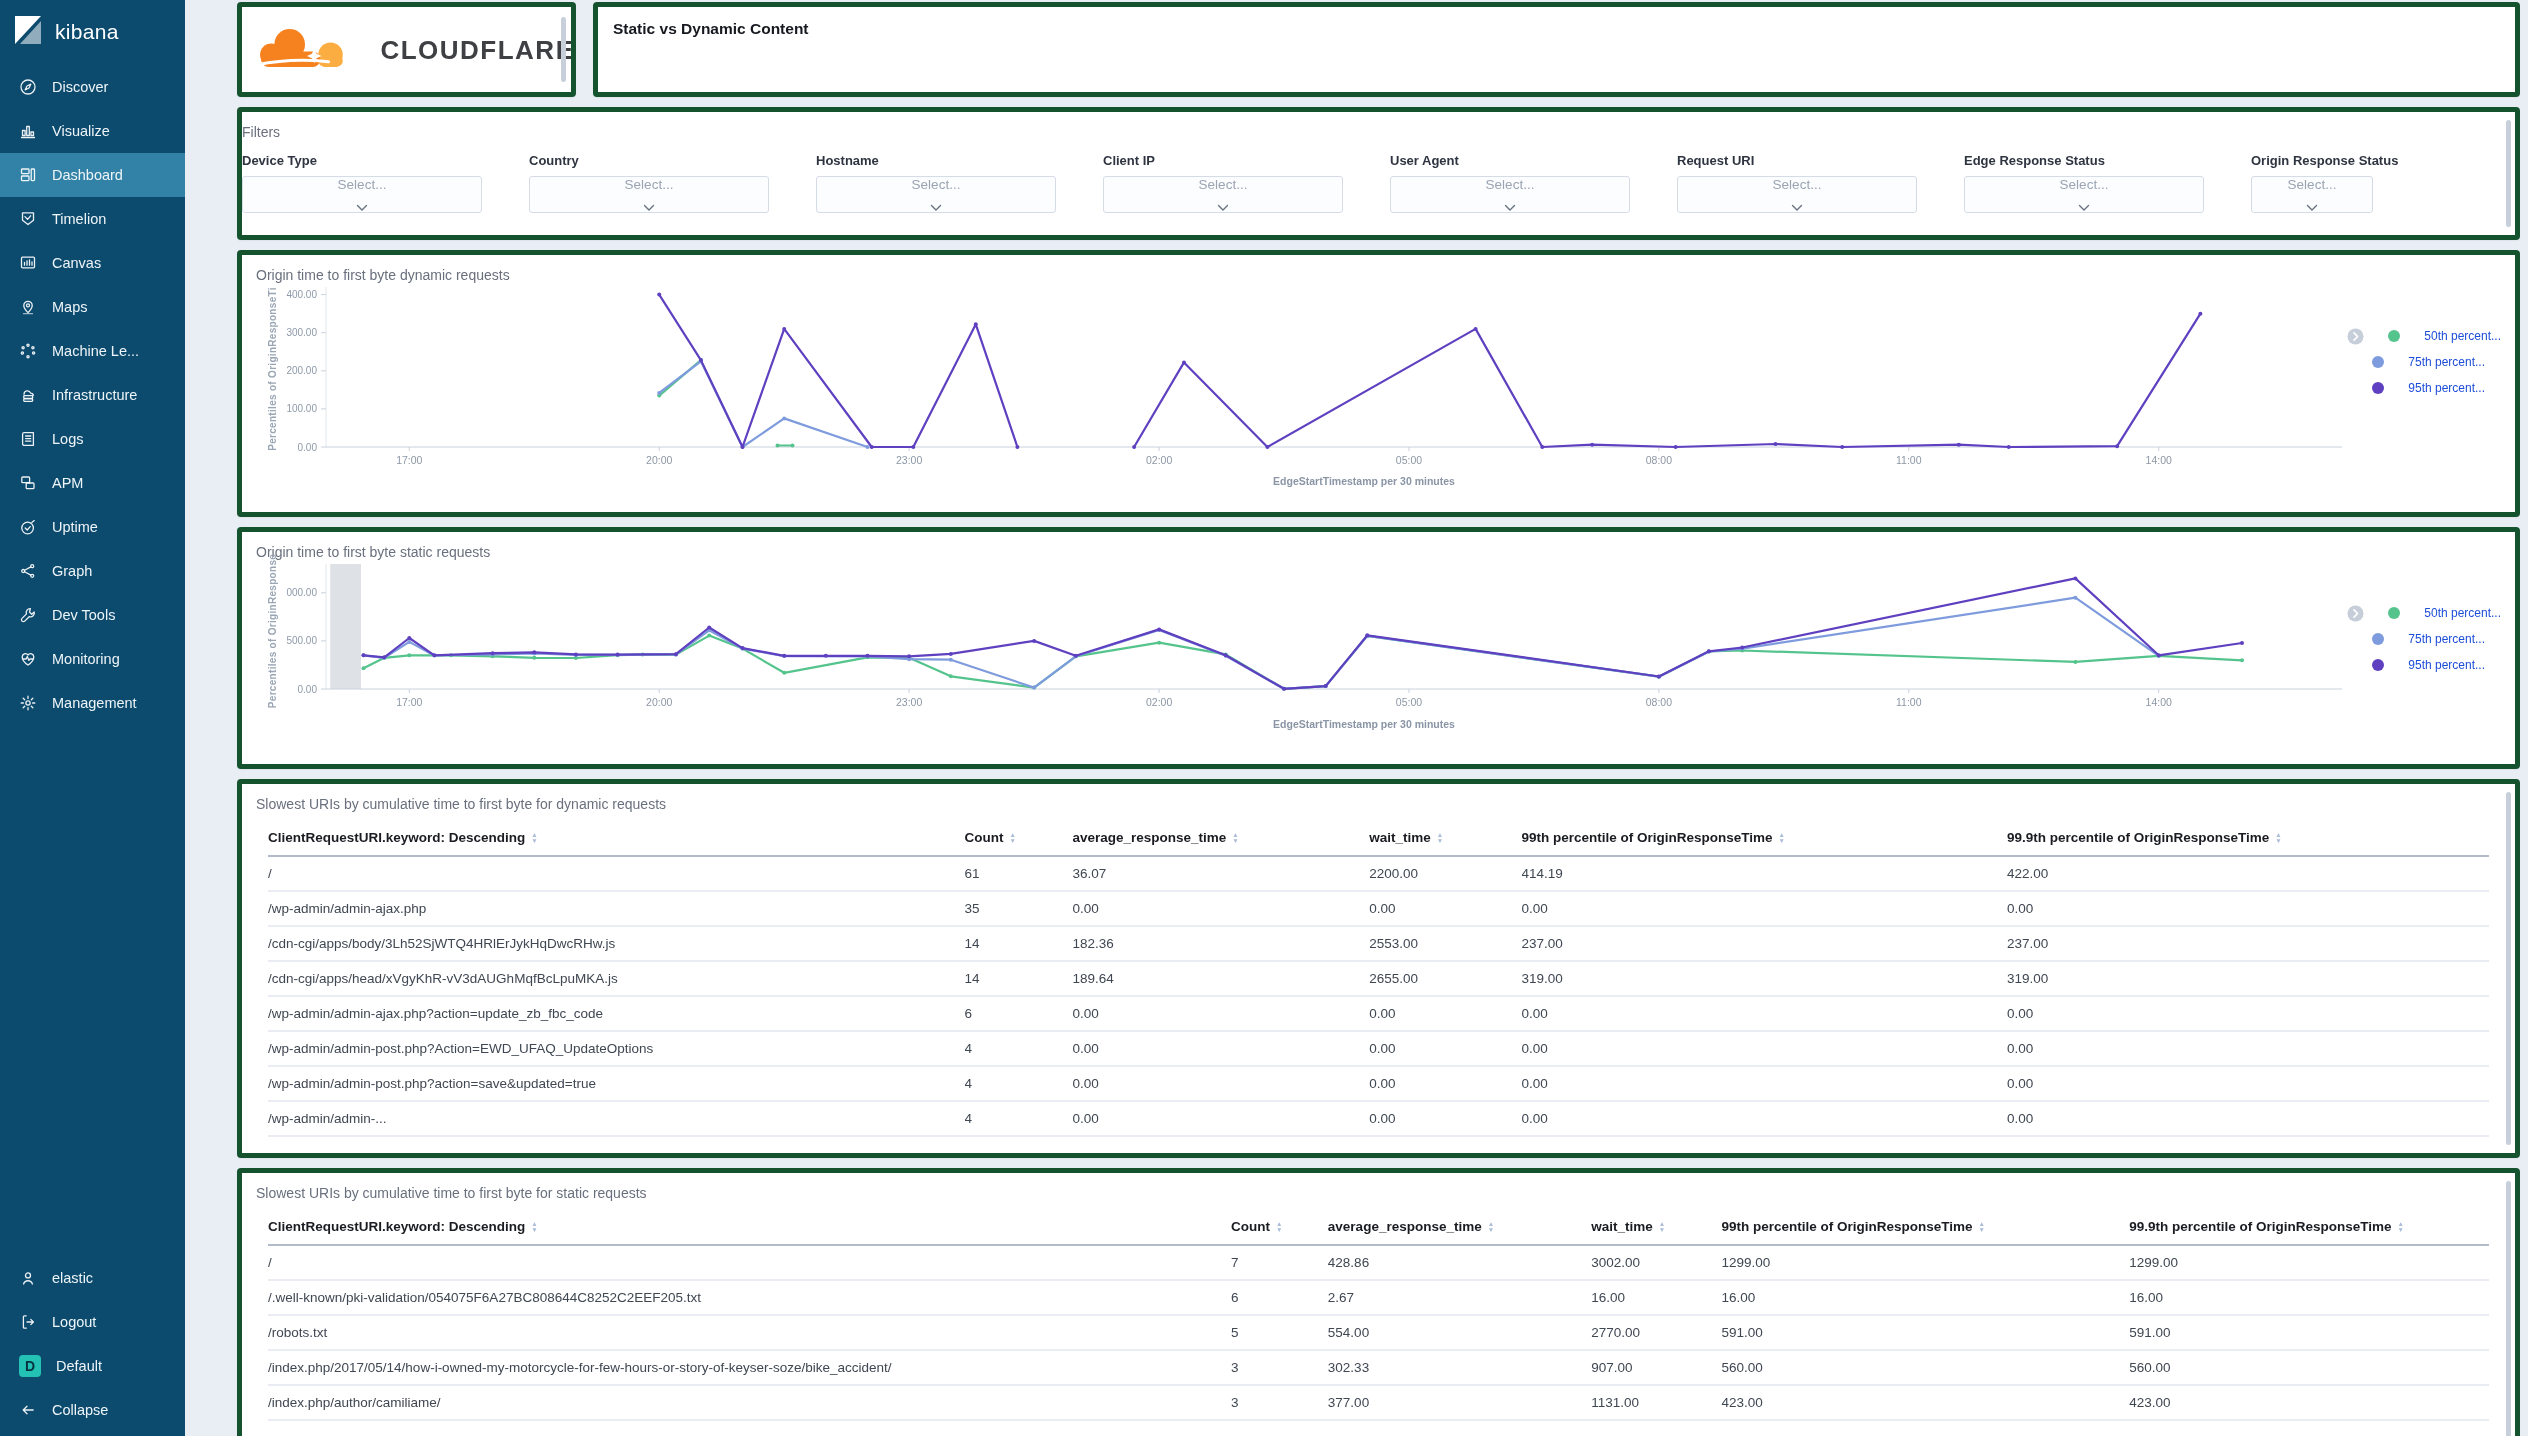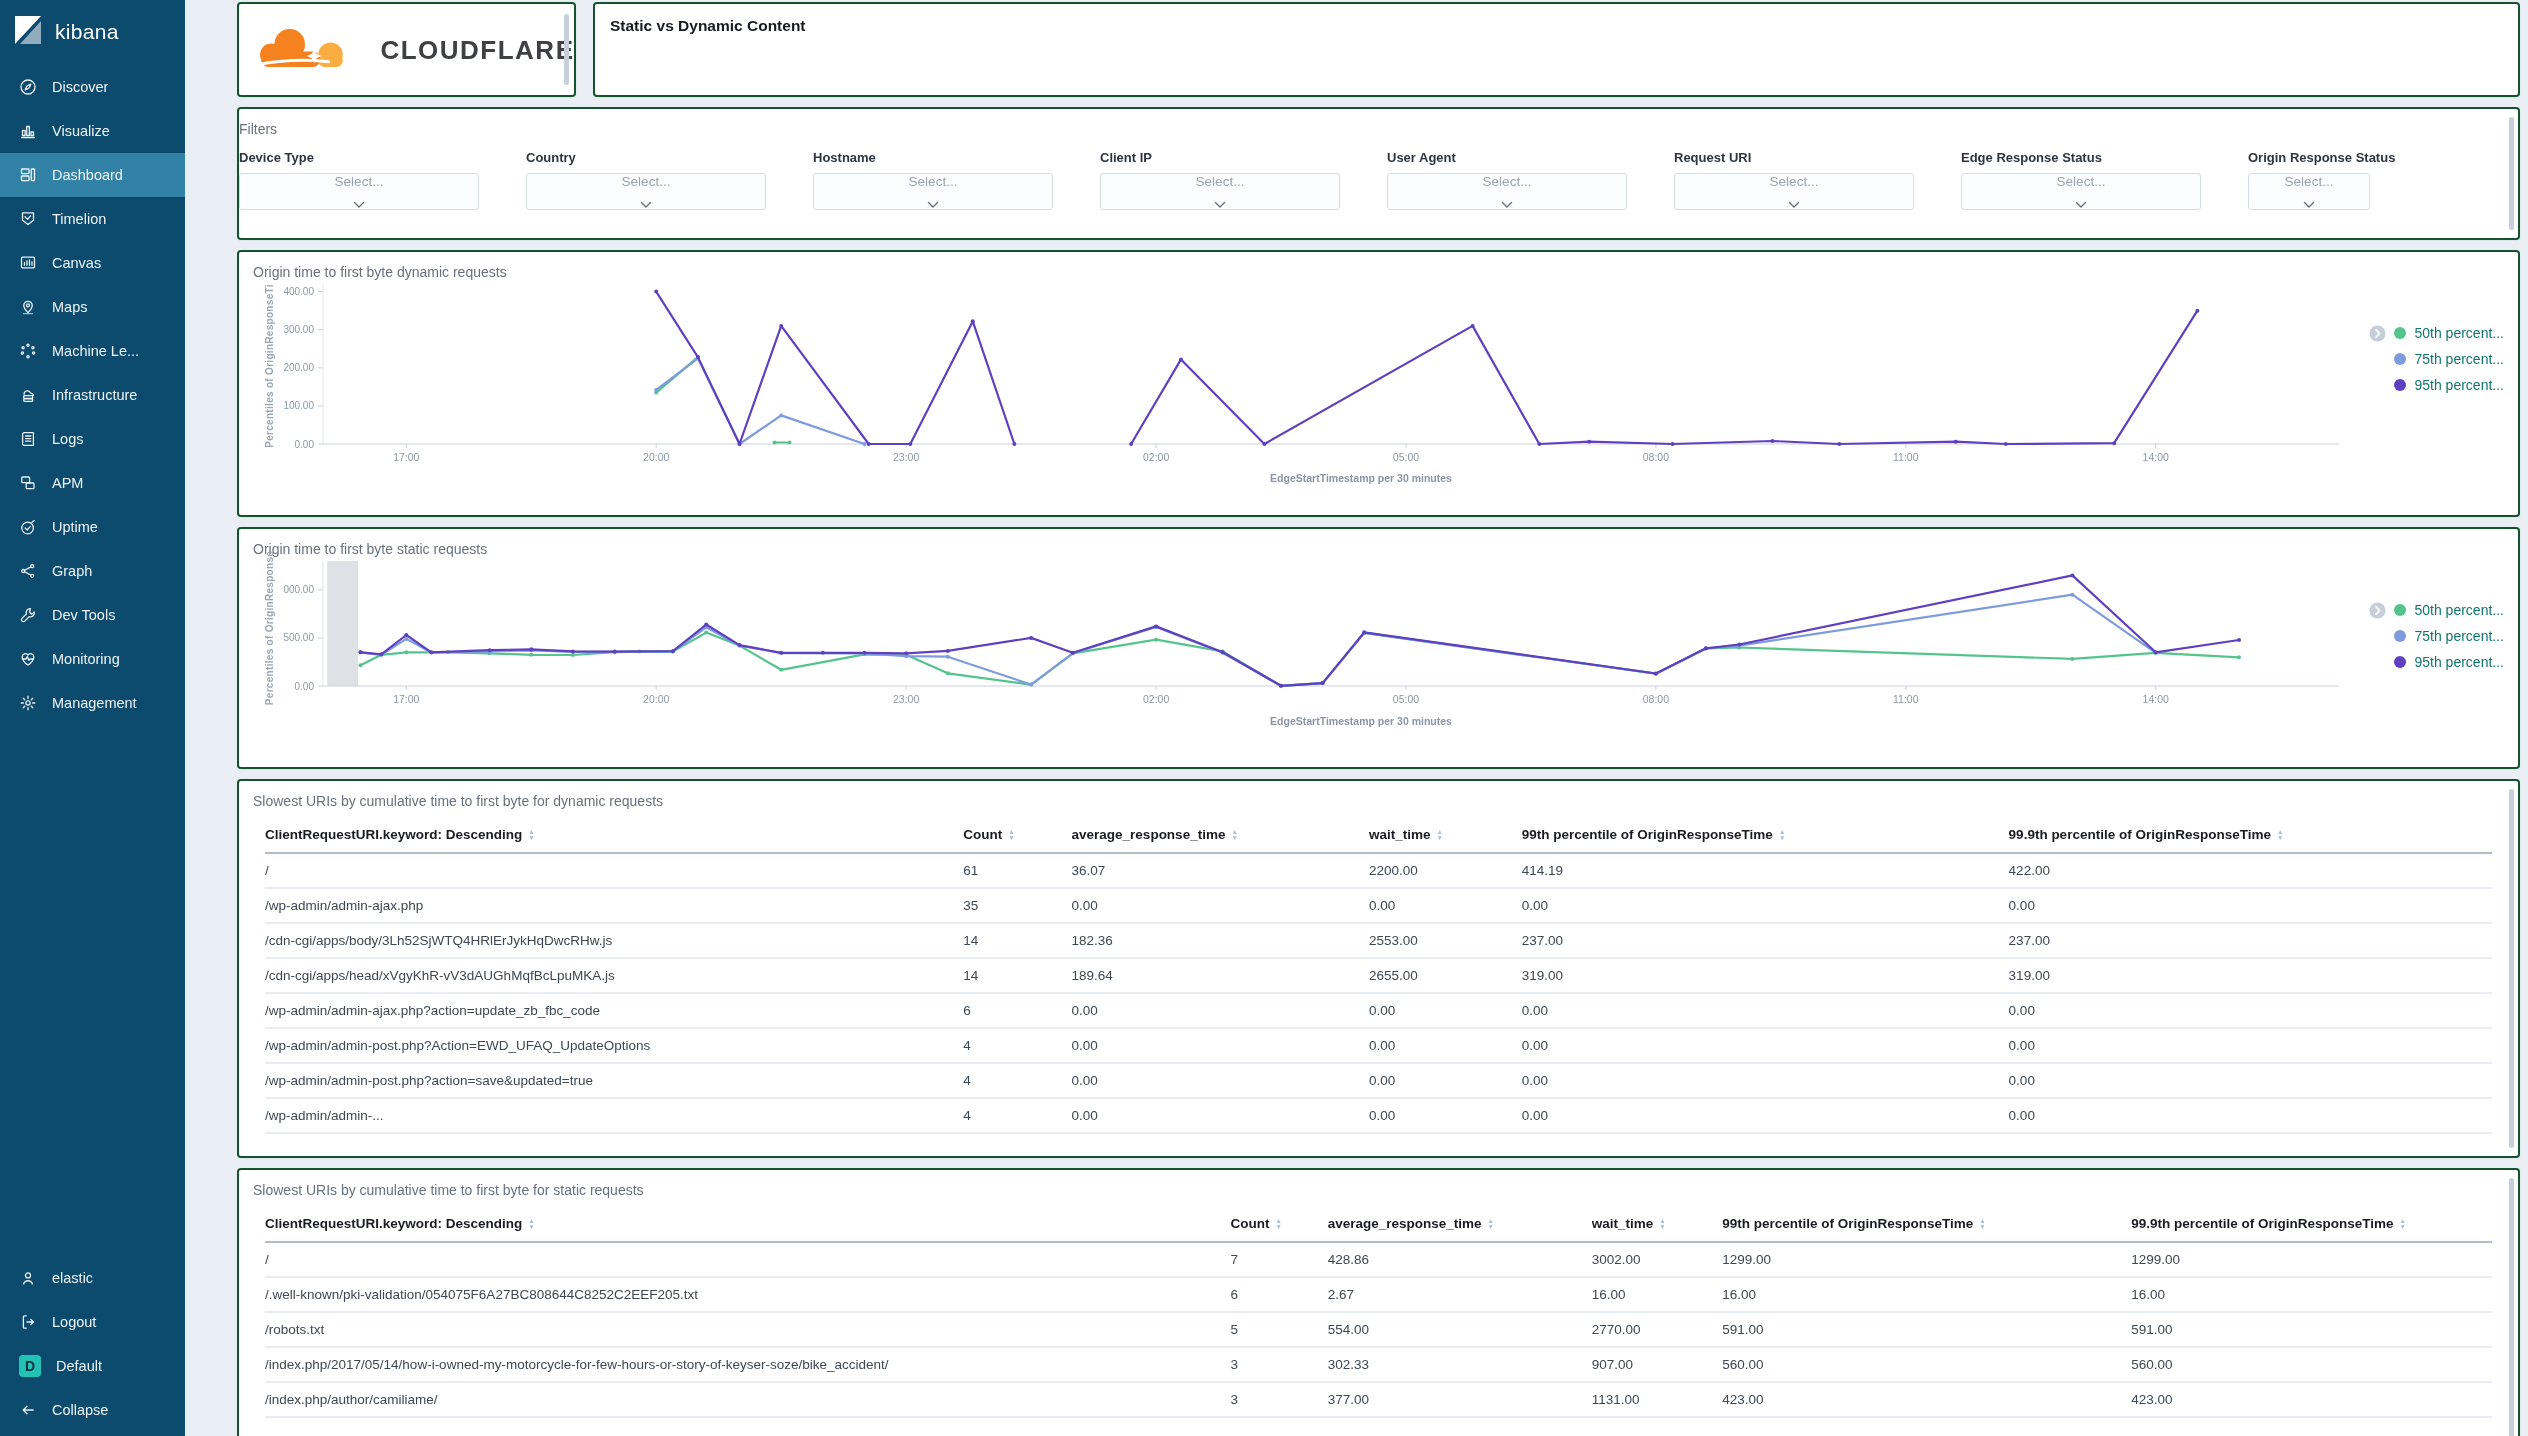--- a/index.html
+++ b/index.html
@@ -15,21 +15,21 @@
   .nav-item{display:flex;align-items:center;gap:15px;height:44px;padding-left:19px;
             font-size:14.5px;color:#EEF5F8;cursor:pointer;white-space:nowrap;overflow:hidden;}
   .nav-item.selected{background:#3182A6;}
   .nav-item .nicon{display:inline-flex;width:18px;height:18px;flex:0 0 18px;}
   .nav-footer{margin-top:auto;padding-bottom:4px;}
   .space-badge{display:inline-flex;width:22px;height:22px;border-radius:4px;align-items:center;
                justify-content:center;font-size:14px;font-weight:700;color:#05343F;}
 
   
   .main{flex:1;padding:2px 8px 0 52px;display:flex;flex-direction:column;overflow:hidden;}
-  .panel{background:#fff;border:2px solid #14532d;border-radius:4px;
+  .panel{background:#fff;border:5px solid #14532d;border-radius:4px;
          box-shadow:0 1px 2px rgba(60,70,90,.06);position:relative;box-sizing:border-box;}
   .vscroll{position:absolute;right:4px;width:5px;background:#C7CFDA;border-radius:3px;top:8px;bottom:8px;}
 
   .top-row{display:flex;gap:17px;height:95px;margin-bottom:10px;flex:0 0 auto;}
   .logo-panel{flex:0 0 339px;width:339px;display:flex;flex-direction:row;
               align-items:center;justify-content:center;overflow:hidden;}
   .cf-word{font-size:26px;font-weight:800;color:#3F4043;letter-spacing:1.5px;line-height:1;margin-top:1px;}
   .cf-word .reg{font-size:9px;vertical-align:top;font-weight:700;}
   .title-panel{flex:1;}
   .dash-title{margin:0;padding:13px 0 0 15px;font-size:15.5px;font-weight:700;color:#16191F;}
@@ -46,21 +46,21 @@
 
   .chart-panel{margin-bottom:10px;padding:12px 14px 0;flex:0 0 auto;overflow:hidden;}
   #chartp0{height:267px;}
   #chartp1{height:242px;}
   .chart-body{position:relative;margin-top:4px;padding-left:30px;}
   .ylab{position:absolute;left:16px;top:44%;transform:translate(-50%,-50%) rotate(-90deg);
         font-size:10px;font-weight:700;color:#9AA6B5;letter-spacing:.3px;white-space:nowrap;}
   .xlab{width:2016px;margin-left:100px;text-align:center;font-size:10.5px;font-weight:700;
         color:#8A95A5;margin-top:2px;}
   .legend{position:absolute;top:36px;right:0;}
-  .legend-row{display:flex;align-items:center;gap:8px;height:26px;font-size:14px;color:#0f766e;}
+  .legend-row{display:flex;align-items:center;gap:24px;height:26px;font-size:12px;color:#1d4ed8;}
   .legend-row .dot{width:12px;height:12px;border-radius:50%;flex:0 0 12px;}
   .legend-row.rest{margin-left:25px;}
   .legend-arrow{display:inline-flex;}
   svg.chart{display:block;}
 
   .table-panel{margin-bottom:10px;padding:12px 14px;flex:0 0 auto;overflow:hidden;}
   #tablep0{height:379px;}
   #tablep1{height:300px;}
   table{border-collapse:collapse;margin:12px 0 0 12px;width:calc(100% - 24px);table-layout:fixed;}
   th{font-size:13.5px;font-weight:700;color:#1A1C21;text-align:left;

